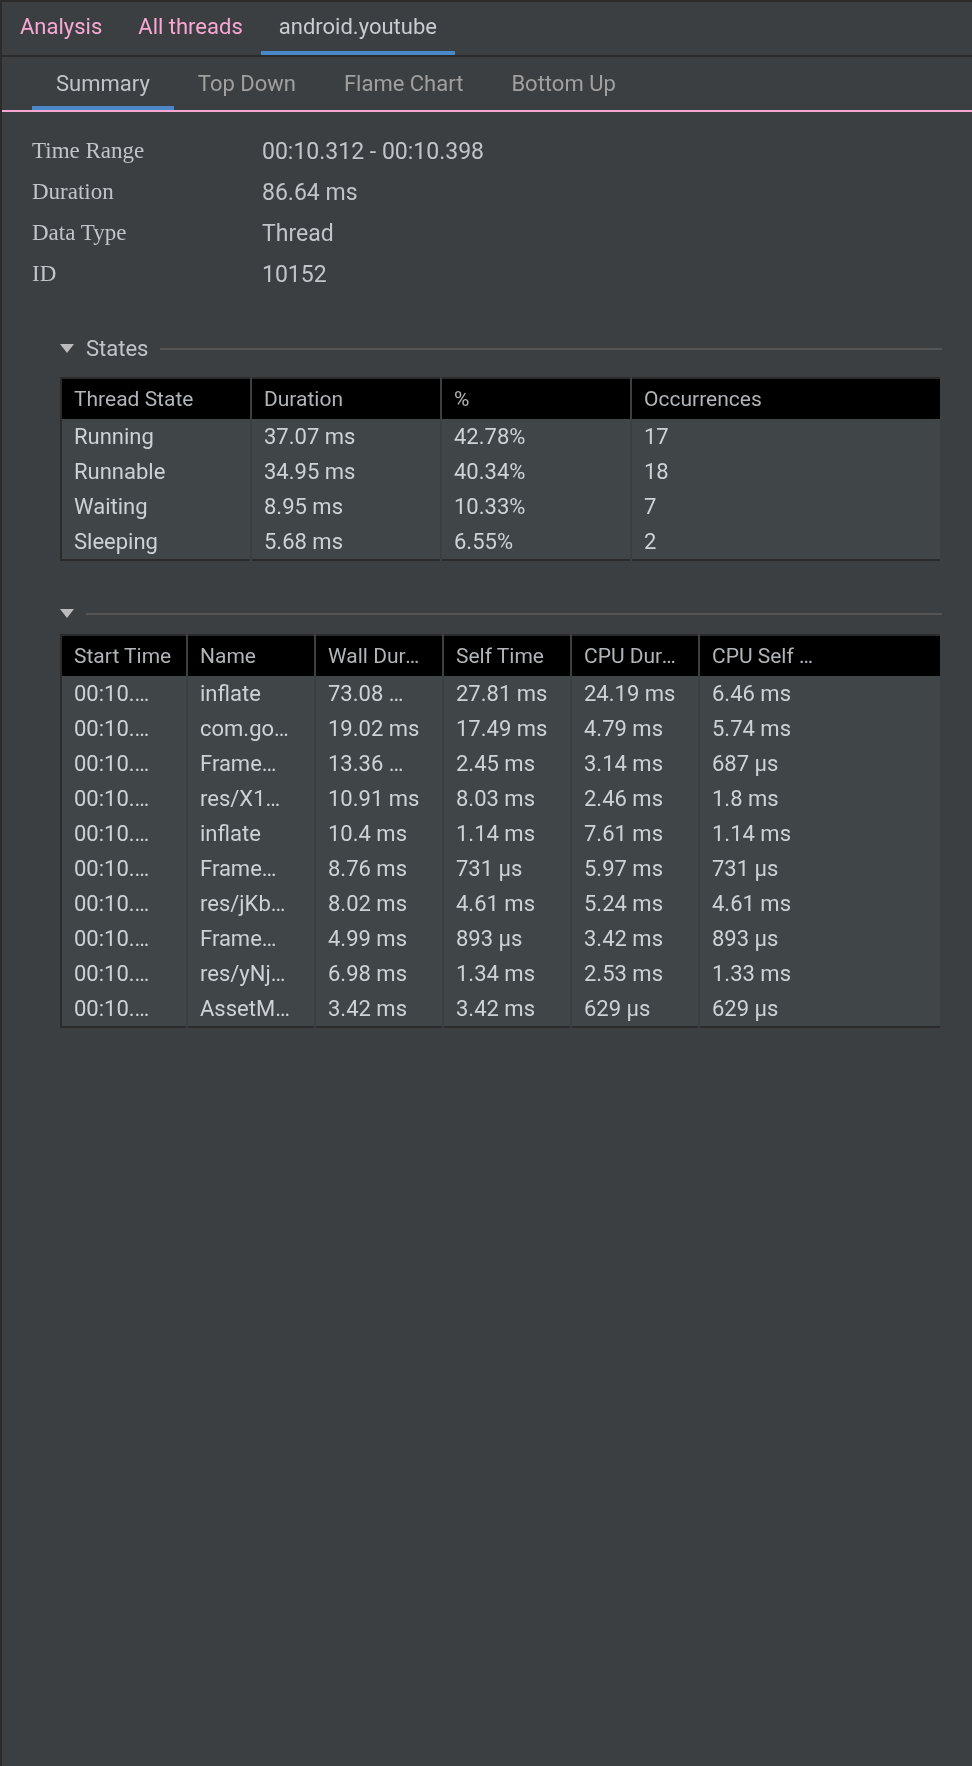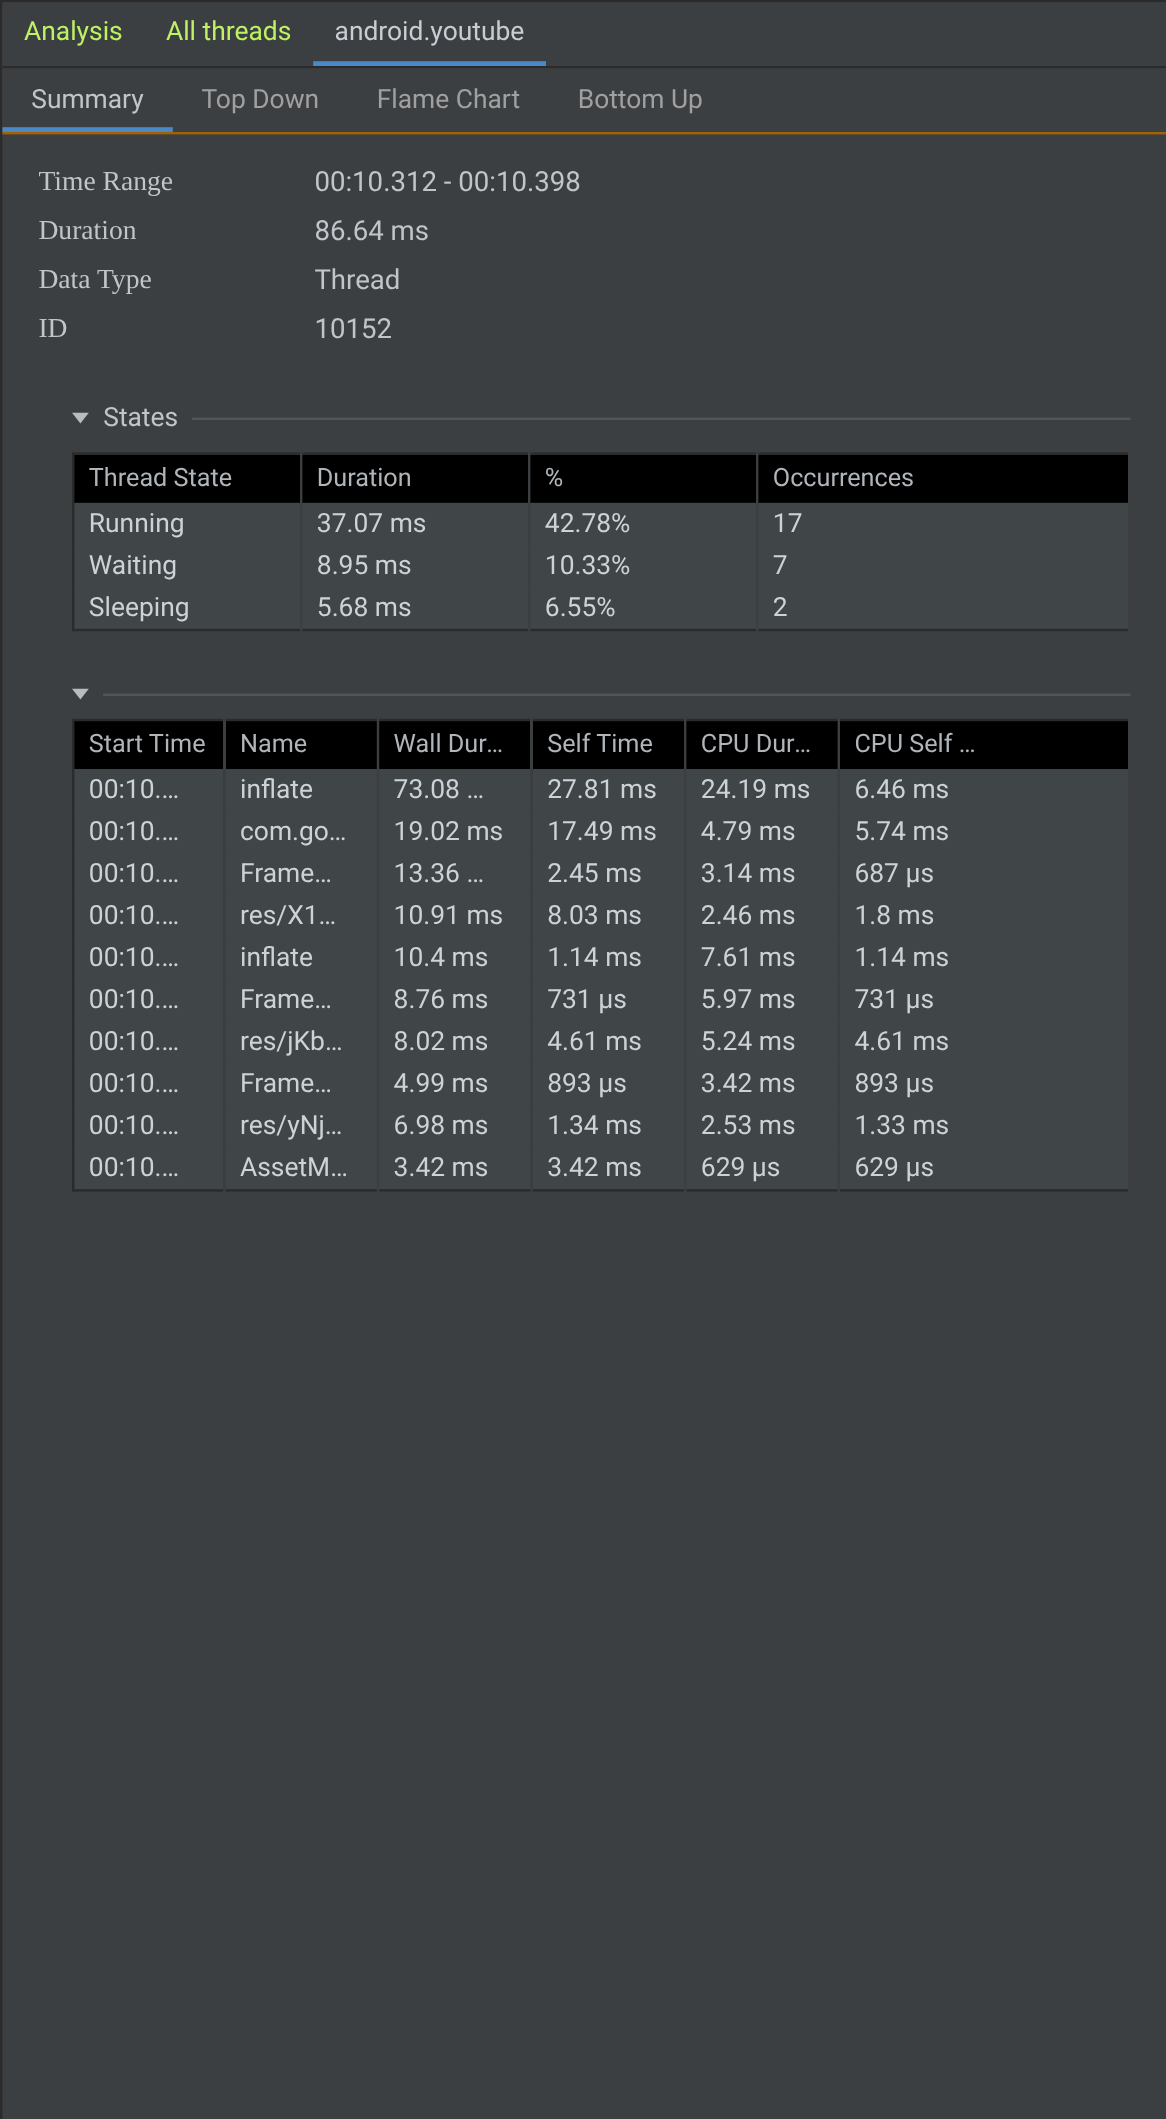--- a/index.html
+++ b/index.html
@@ -20,33 +20,34 @@
     display: flex;
     flex-direction: column;
   }
   .top-tabs {
     display: flex;
     border-bottom: 2px solid #2b2b2b;
     background: #3c3f41;
   }
   .top-tab {
     padding: 12px 18px 12px 18px;
-    color: #bef264;
+    color: #f9a8d4;
     font-size: 22px;
     cursor: pointer;
     border-bottom: 4px solid transparent;
   }
   .top-tab.active {
     border-bottom: 4px solid #4a88c7;
     color: #c7cdd3;
   }
   .sub-tabs {
     display: flex;
-    border-bottom: 2px solid #a16207;
+    border-bottom: 2px solid #f9a8d4;
     background: #3c3f41;
+    padding-left: 30px;
   }
   .sub-tab {
     padding: 14px 24px 10px 24px;
     color: #a0a0a0;
     font-size: 22px;
     cursor: pointer;
     border-bottom: 4px solid transparent;
   }
   .sub-tab.active {
     border-bottom: 4px solid #4a88c7;
@@ -175,20 +176,26 @@
             <th>%</th>
             <th>Occurrences</th>
           </tr>
         </thead>
         <tbody id="states-body">
             <tr>
               <td>Running</td>
               <td>37.07 ms</td>
               <td>42.78%</td>
               <td>17</td>
+            </tr>
+            <tr>
+              <td>Runnable</td>
+              <td>34.95 ms</td>
+              <td>40.34%</td>
+              <td>18</td>
             </tr>
             <tr>
               <td>Waiting</td>
               <td>8.95 ms</td>
               <td>10.33%</td>
               <td>7</td>
             </tr>
             <tr>
               <td>Sleeping</td>
               <td>5.68 ms</td>

